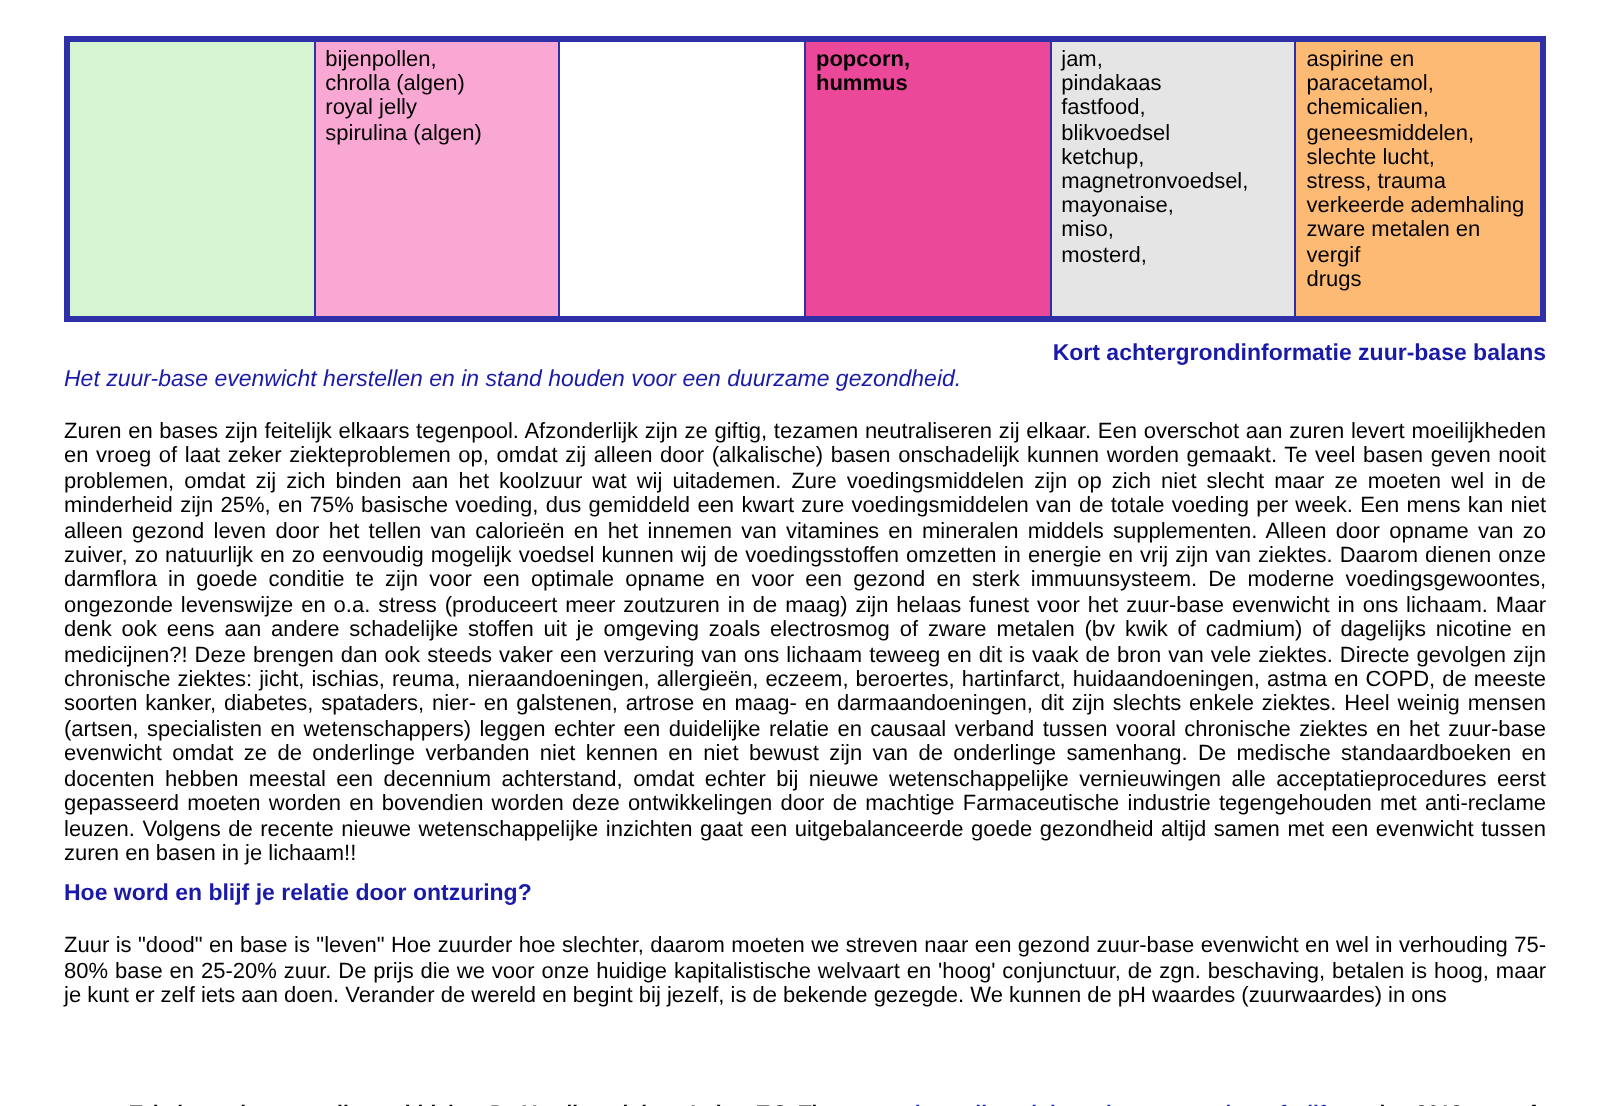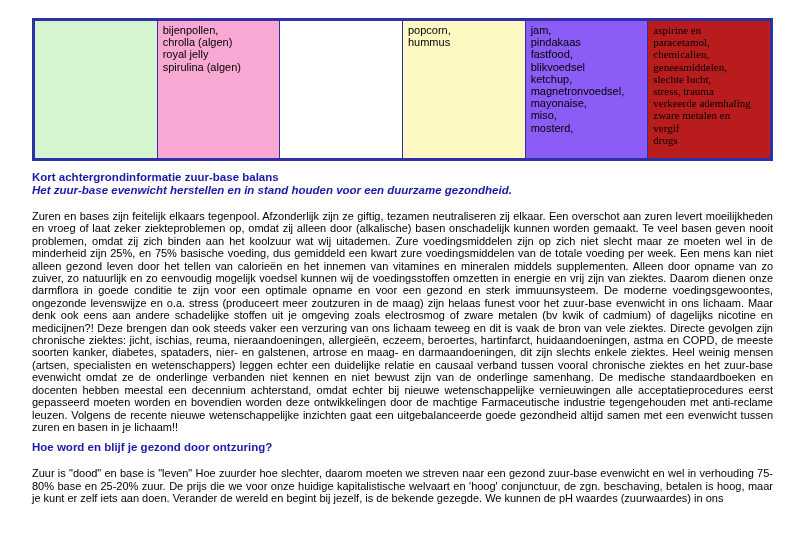--- a/index.html
+++ b/index.html
@@ -51,42 +51,42 @@
     white-space: pre-line;
   }
   .body-row td {
     height: 128px;
   }
 
   
   .c1 { background: #d5f5d0; }
   .c2 { background: #f9a8d4; }
   .c3 { background: #ffffff; }
-  .c4 { background: #fef9c3; }
-  .c5 { background: #8b5cf6; }
-  .c6 { background: #b91c1c; font-family: Liberation Serif, serif; }
+  .c4 { background: #ec4899; font-weight: bold; }
+  .c5 { background: #e5e5e5; }
+  .c6 { background: #fdba74; }
 
   
   .content {
     margin: 10px 26px 0 32px;
   }
   h2.sec-title {
     font-size: 11.5px;
     font-weight: bold;
     color: #1a1aa8;
     margin: 0;
     line-height: 13px;
+    text-align: right;
   }
   .sec-sub {
     font-size: 11.5px;
     font-style: italic;
     color: #1a1aa8;
     margin: 0 0 8px 0;
     line-height: 13px;
-    font-weight: bold;
   }
   p.para {
     font-size: 11px;
     line-height: 12.4px;
     text-align: justify;
     margin: 13px 0 8px 0;
     color: #000;
   }
   .sec-title2 {
     font-size: 11.5px;
@@ -169,21 +169,21 @@
             </td>
       </tr>
     </tbody>
       </table>
   </div>
 
   <div class="content">
     <h2 class="sec-title">Kort achtergrondinformatie zuur-base balans</h2>
     <div class="sec-sub">Het zuur-base evenwicht herstellen en in stand houden voor een duurzame gezondheid.</div>
     <p class="para">Zuren en bases zijn feitelijk elkaars tegenpool. Afzonderlijk zijn ze giftig, tezamen neutraliseren zij elkaar. Een overschot aan zuren levert moeilijkheden en vroeg of laat zeker ziekteproblemen op, omdat zij alleen door (alkalische) basen onschadelijk kunnen worden gemaakt. Te veel basen geven nooit problemen, omdat zij zich binden aan het koolzuur wat wij uitademen. Zure voedingsmiddelen zijn op zich niet slecht maar ze moeten wel in de minderheid zijn 25%, en 75% basische voeding, dus gemiddeld een kwart zure voedingsmiddelen van de totale voeding per week. Een mens kan niet alleen gezond leven door het tellen van calorieën en het innemen van vitamines en mineralen middels supplementen. Alleen door opname van zo zuiver, zo natuurlijk en zo eenvoudig mogelijk voedsel kunnen wij de voedingsstoffen omzetten in energie en vrij zijn van ziektes. Daarom dienen onze darmflora in goede conditie te zijn voor een optimale opname en voor een gezond en sterk immuunsysteem. De moderne voedingsgewoontes, ongezonde levenswijze en o.a. stress (produceert meer zoutzuren in de maag) zijn helaas funest voor het zuur-base evenwicht in ons lichaam. Maar denk ook eens aan andere schadelijke stoffen uit je omgeving zoals electrosmog of zware metalen (bv kwik of cadmium) of dagelijks nicotine en medicijnen?! Deze brengen dan ook steeds vaker een verzuring van ons lichaam teweeg en dit is vaak de bron van vele ziektes. Directe gevolgen zijn chronische ziektes: jicht, ischias, reuma, nieraandoeningen, allergieën, eczeem, beroertes, hartinfarct, huidaandoeningen, astma en COPD, de meeste soorten kanker, diabetes, spataders, nier- en galstenen, artrose en maag- en darmaandoeningen, dit zijn slechts enkele ziektes. Heel weinig mensen (artsen, specialisten en wetenschappers) leggen echter een duidelijke relatie en causaal verband tussen vooral chronische ziektes en het zuur-base evenwicht omdat ze de onderlinge verbanden niet kennen en niet bewust zijn van de onderlinge samenhang. De medische standaardboeken en docenten hebben meestal een decennium achterstand, omdat echter bij nieuwe wetenschappelijke vernieuwingen alle acceptatieprocedures eerst gepasseerd moeten worden en bovendien worden deze ontwikkelingen door de machtige Farmaceutische industrie tegengehouden met anti-reclame leuzen. Volgens de recente nieuwe wetenschappelijke inzichten gaat een uitgebalanceerde goede gezondheid altijd samen met een evenwicht tussen zuren en basen in je lichaam!!</p>
-    <div class="sec-title2">Hoe word en blijf je gezond door ontzuring?</div>
+    <div class="sec-title2">Hoe word en blijf je relatie door ontzuring?</div>
     <p class="para">Zuur is "dood" en base is "leven" Hoe zuurder hoe slechter, daarom moeten we streven naar een gezond zuur-base evenwicht en wel in verhouding 75-80% base en 25-20% zuur. De prijs die we voor onze huidige kapitalistische welvaart en 'hoog' conjunctuur, de zgn. beschaving, betalen is hoog, maar je kunt er zelf iets aan doen. Verander de wereld en begint bij jezelf, is de bekende gezegde. We kunnen de pH waardes (zuurwaardes) in ons</p>
   </div>
 
   <div class="footer">
     <span>Tabel zuur-base voedingsmiddelen. De Voedingsdokter, Lukas T.S. Tjan, </span><a href="#">www.devoedingsdokter.nl</a><span> en </span><a href="#">www.scienceforlife.eu</a><span>, jan 2012.</span>
     <span class="pageno">4</span>
   </div>
 
 </div>
 

